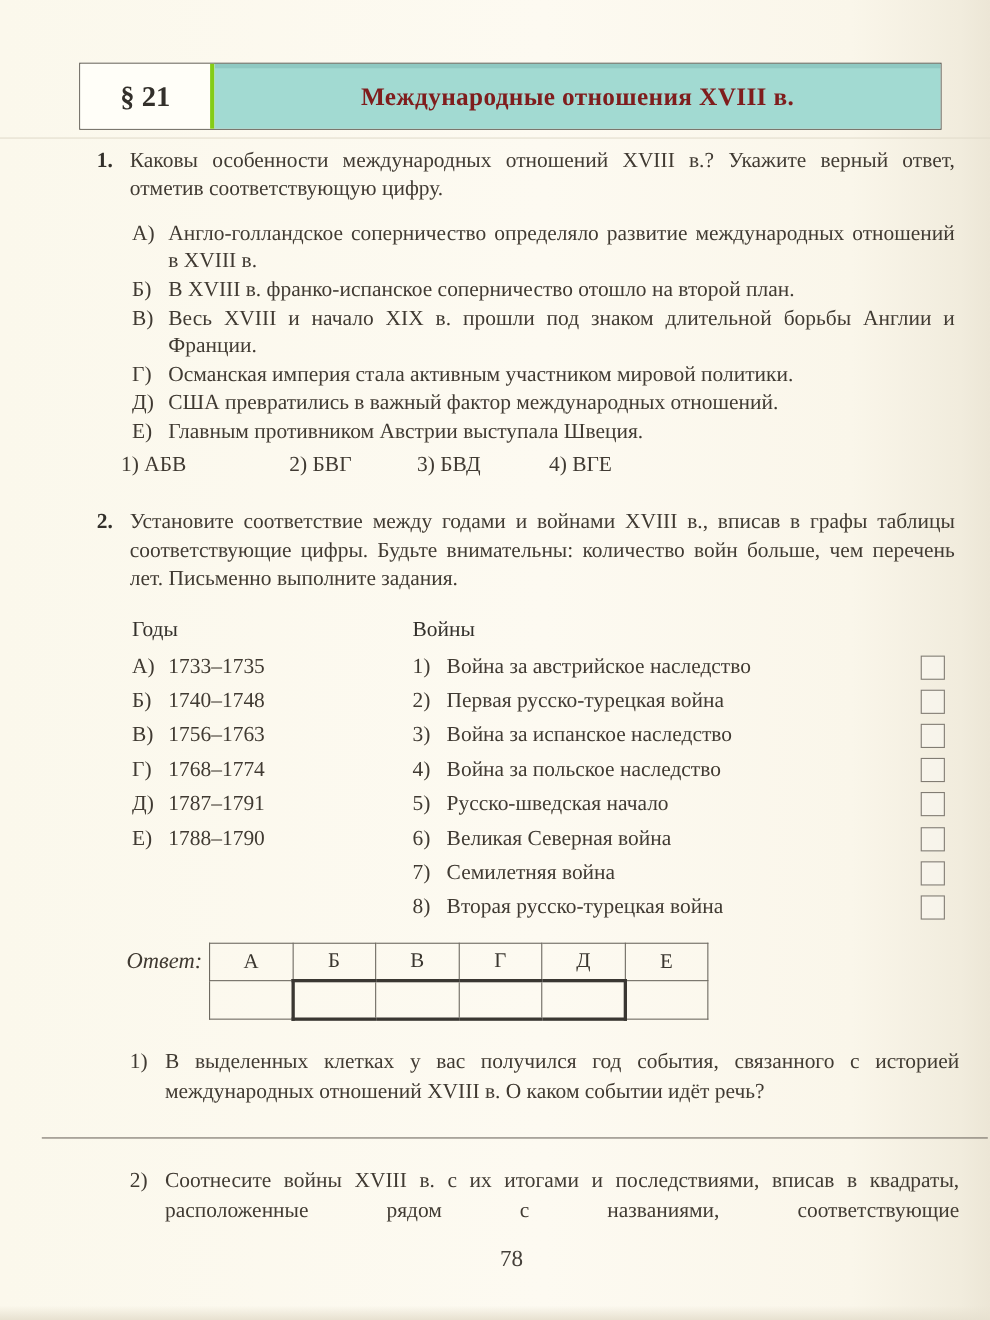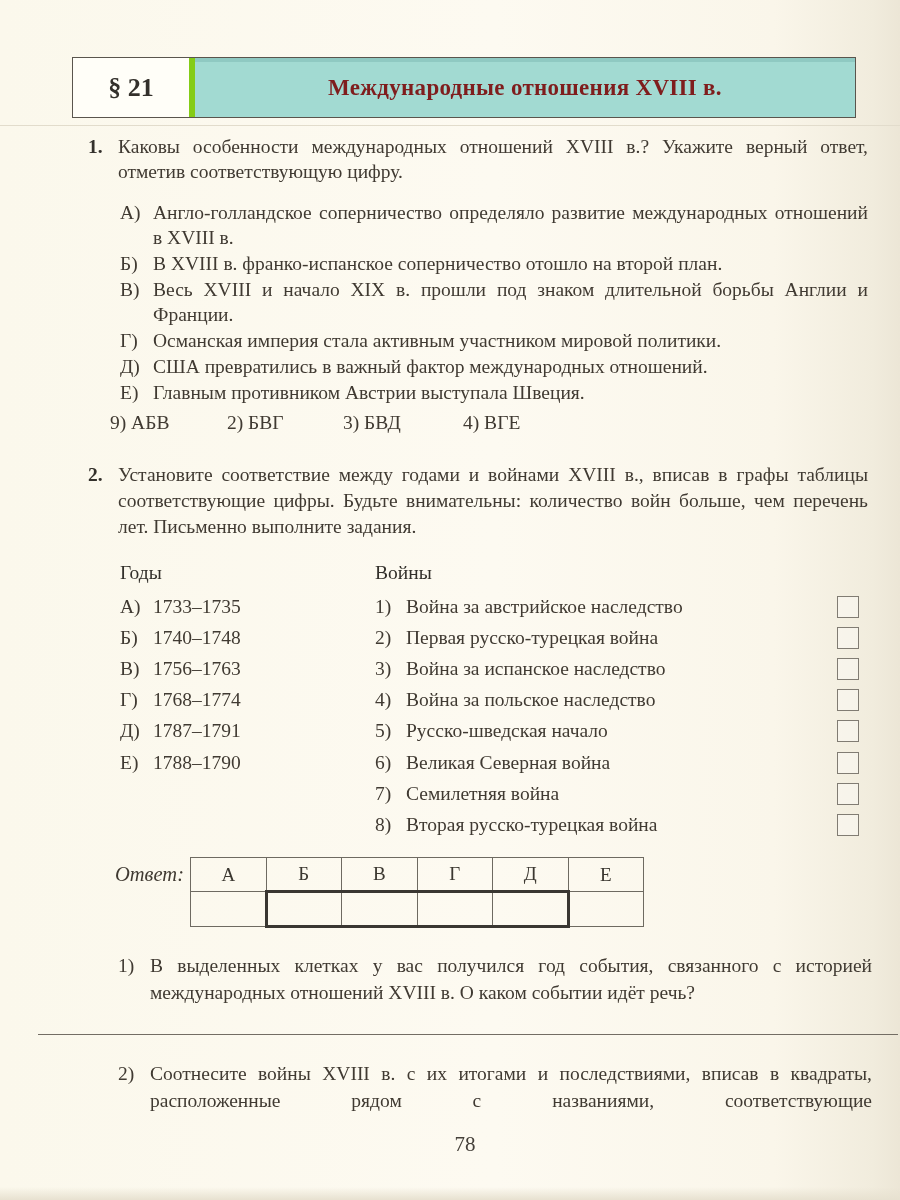--- a/index.html
+++ b/index.html
@@ -15,21 +15,21 @@
     background:linear-gradient(180deg,rgba(220,212,192,0) 0%,#e7e1d0 100%);
     pointer-events:none;
   }
 
   
   .header {
     position:absolute; left:72px; top:57px; width:784px; height:61px;
     display:flex; border:1px solid #5a554d; background:#fffef8;
   }
   .hdr-num {
-    width:122px; border-right:6px solid #84cc16;
+    width:122px; border-right:4px solid #84cc16;
     display:flex; align-items:center; justify-content:center;
     font-weight:bold; font-size:26px; color:#33302b; background:#fffef8;
   }
   .hdr-title {
     flex:1; display:flex; align-items:center; justify-content:center;
     background:#a2dad2; box-shadow:inset 0 4px 0 rgba(60,130,120,0.18);
     font-weight:bold; font-size:23px; color:#7f1d1d; letter-spacing:0.3px;
   }
   .hdr-rule { position:absolute; left:0; top:125px; width:900px; height:1px; background:#e2dccc; }
 
@@ -40,21 +40,21 @@
   .q-text { flex:1; text-align:justify; }
 
   
   .options { position:absolute; left:120px; top:200px; width:748px; font-size:19.5px; line-height:25px; }
   .opt-row { display:flex; margin-bottom:1px; }
   .opt-letter { width:33px; flex:none; }
   .opt-text { flex:1; text-align:justify; text-align-last:left; }
 
   .variants { position:absolute; left:110px; top:412px; display:flex; font-size:19.5px; }
   .variant { width:117px; flex:none; }
-  .variant:nth-child(2) { width:116px; }
+  .variant:nth-child(2) { width:116px;margin-left:36px; }
   .variant:nth-child(3) { width:120px; }
   .variant:last-child { width:auto; }
 
   
   .match { position:absolute; left:120px; top:562px; right:41px; height:290px; font-size:19.5px; }
   .match-col-years { position:absolute; left:0; top:0; width:250px; }
   .match-col-wars  { position:absolute; left:255px; top:0; right:0; }
   .match-header { height:29px; font-weight:normal; color:#33302b; }
   .match-row { display:flex; align-items:center; height:31.2px; }
   .m-letter { width:33px; flex:none; }
@@ -126,21 +126,21 @@
       <span class="opt-letter">Д)</span>
       <span class="opt-text">США превратились в важный фактор международных отношений.</span>
     </div>
     <div class="opt-row">
       <span class="opt-letter">Е)</span>
       <span class="opt-text">Главным противником Австрии выступала Швеция.</span>
     </div>
   </div>
 
   <div class="variants">
-    <span class="variant">9) АБВ</span>
+    <span class="variant">1) АБВ</span>
     <span class="variant">2) БВГ</span>
     <span class="variant">3) БВД</span>
     <span class="variant">4) ВГЕ</span>
   </div>
 
   <div class="q-block" style="left:88px; top:462px; width:780px; line-height:26px;">
     <div class="q-row">
       <span class="q-num">2.</span>
       <span class="q-text">Установите соответствие между годами и войнами XVIII в., вписав в графы таблицы соответствующие цифры. Будьте внимательны: количество войн больше, чем перечень лет. Письменно выполните задания.</span>
     </div>

